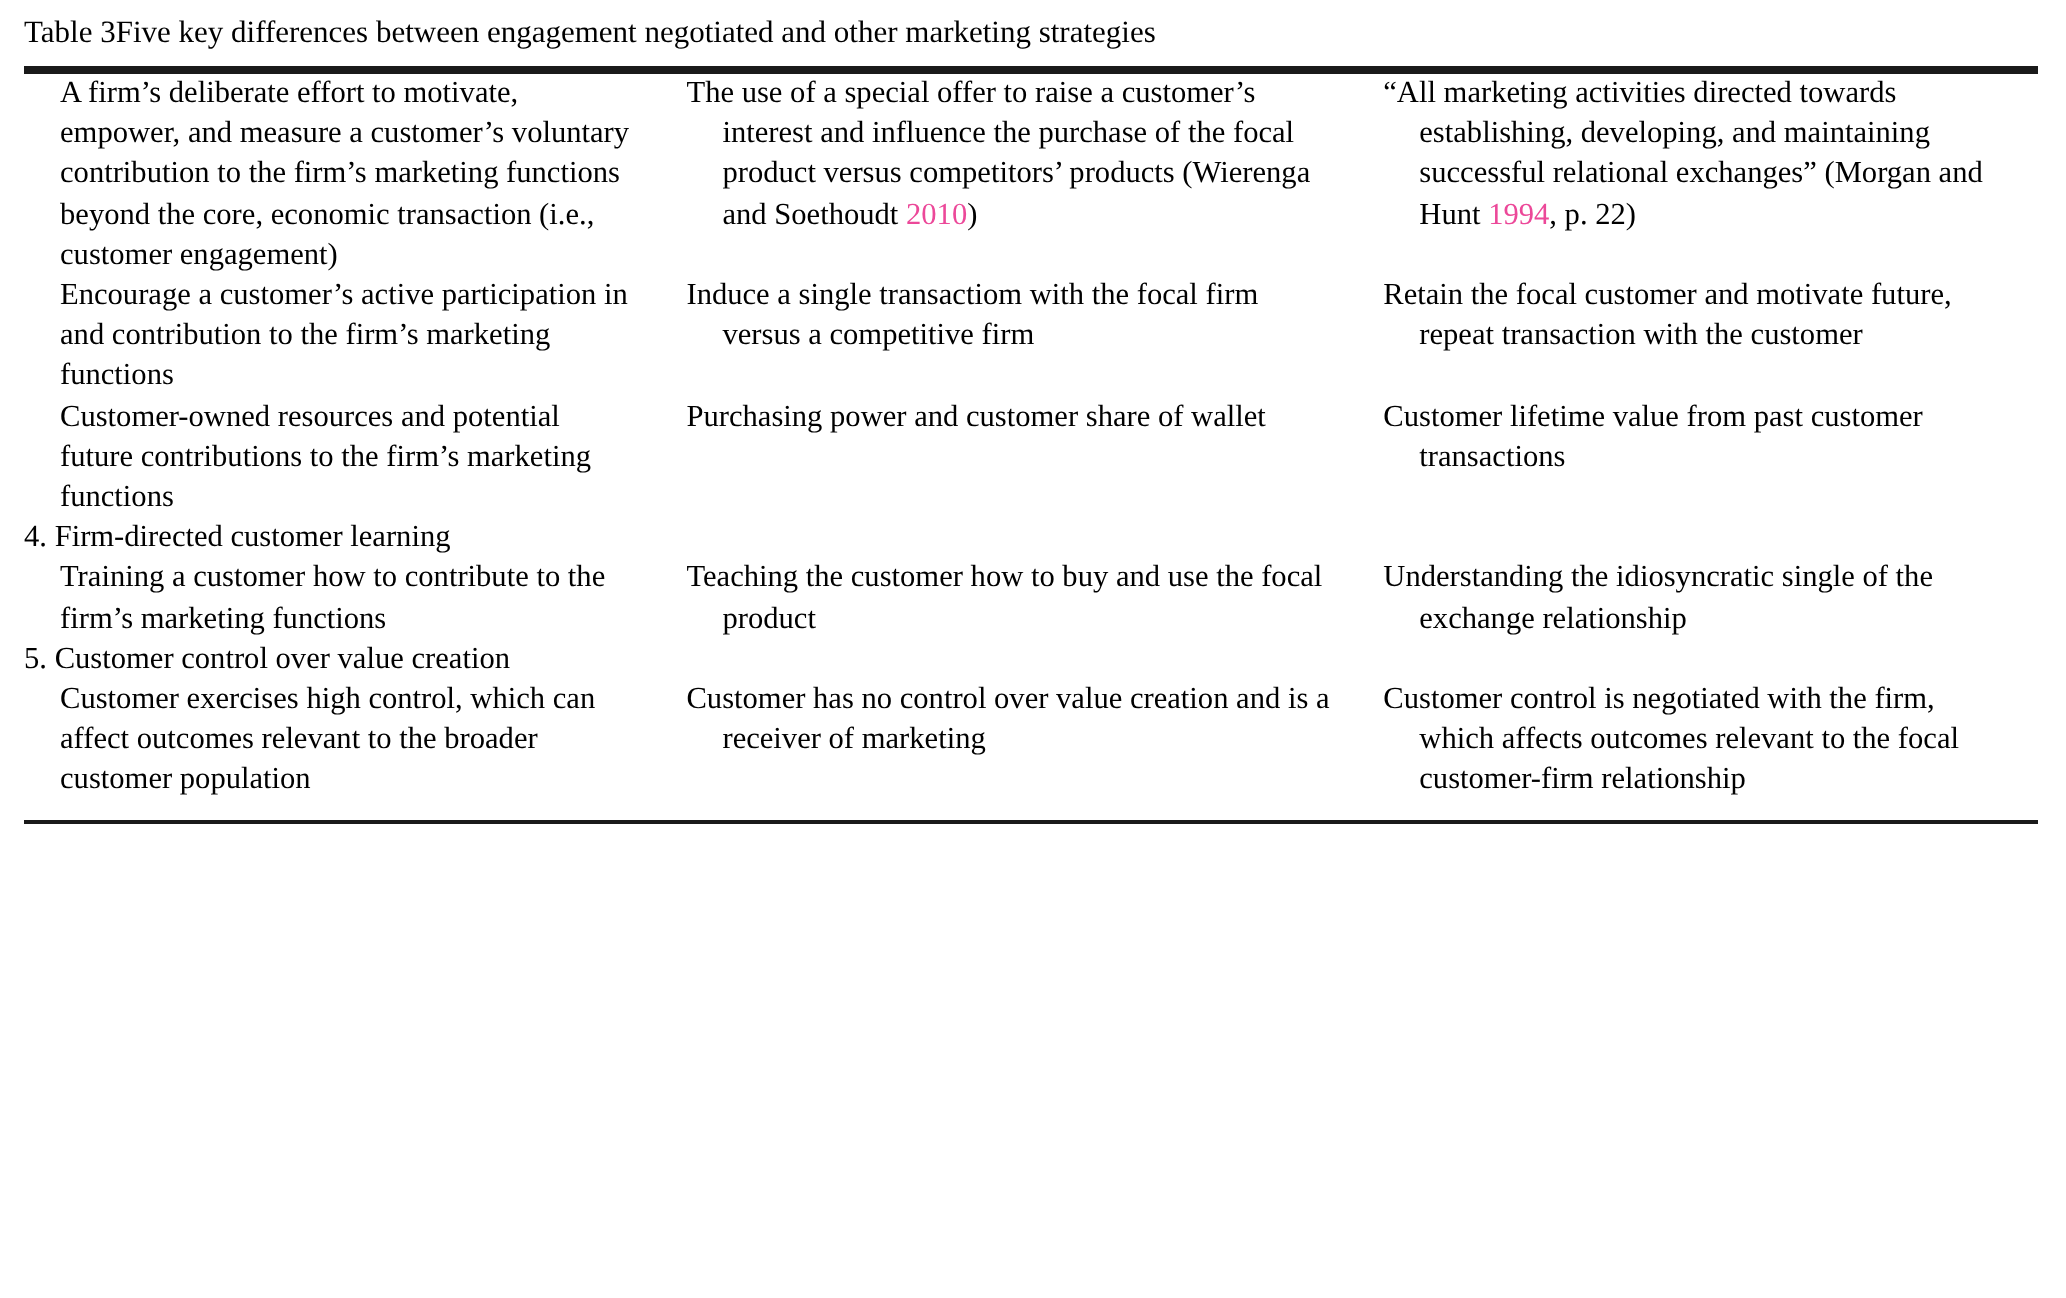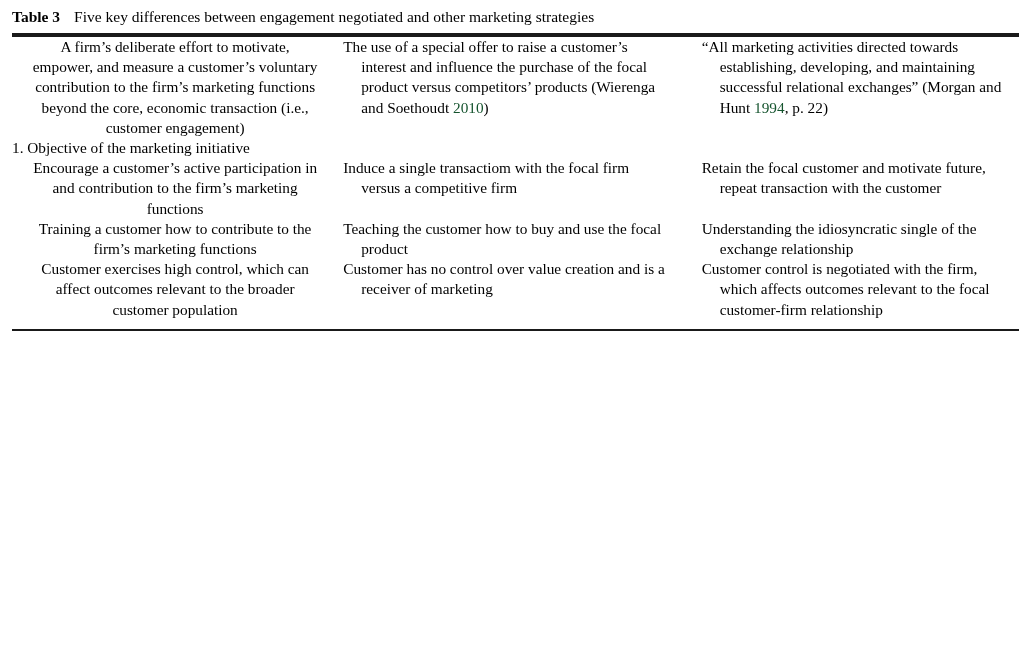--- a/index.html
+++ b/index.html
@@ -23,22 +23,21 @@
   }
 
   
   .caption {
     font-size: 15.5px;
     line-height: 20px;
     padding: 7px 0 6px 0;
     white-space: nowrap;
   }
   .caption-label {
-    font-weight: bold;
-    margin-right: 14px;
+    font-weight: normal;
   }
   .caption-text {
     font-weight: normal;
   }
 
   
   .rule-top {
     border-top: 2.4px solid #1a1a1a;
     height: 0;
   }
@@ -80,51 +79,50 @@
   
   .blk {
     padding-left: 20px;
     text-indent: -20px;
     margin: 0;
   }
   .blk.col1 {
     padding-left: 0;
     text-indent: 0;
     margin-left: 18px;
-    text-align: center;
   }
   .blk.indent2 {
     padding-left: 18px;
     text-indent: -18px;
     margin-left: 11px;
   }
   .blk.indent3 {
     padding-left: 18px;
     text-indent: -18px;
-    margin-left: 20px;
+    margin-left: 10px;
   }
 
   .cell-pad-first  { padding-top: 11px; }
   .cell-pad        { padding-top: 11px; font-family: Liberation Serif, serif; }
 
   
   .criterion-cell {
     font-size: 15.3px;
     line-height: 20.2px;
     padding: 4px 0 0 0;
   }
   .criterion {
     padding-left: 19px;
     text-indent: -19px;
   }
 
   .spacer-row td { height: 9px; padding: 0; }
 
   a.cite, .cite {
-    color: #14532d;
+    color: #ec4899;
     text-decoration: none;
   }
 </style>
 </head>
 <body>
 
 <div class="table-figure">
 
   <div class="caption">
     <span class="caption-label">Table 3</span><span class="caption-text">Five key differences between engagement negotiated and other marketing strategies</span>
@@ -149,50 +147,66 @@
         </td>
         <td class="cell-pad-first">
           <p class="blk indent2"><span>The use of a special offer to raise a customer’s interest and influence the purchase of the focal product versus competitors’ products (Wierenga and Soethoudt </span><span class="cite">2010</span><span>)</span></p>
         </td>
         <td class="cell-pad-first">
           <p class="blk indent3"><span>“All marketing activities directed towards establishing, developing, and maintaining successful relational exchanges” (Morgan and Hunt </span><span class="cite">1994</span><span>, p. 22)</span></p>
         </td>
       </tr>
 
       <tr>
+        <td class="cell-pad">
+          <p class="blk col1">Encourage a customer’s active participation in and contribution to the firm’s marketing functions</p>
+        </td>
+        <td class="cell-pad">
+          <p class="blk indent2">Induce a single transactiom with the focal firm versus a competitive firm</p>
+        </td>
+        <td class="cell-pad">
+          <p class="blk indent3">Retain the focal customer and motivate future, repeat transaction with the customer</p>
+        </td>
+      </tr>
+
+      <tr>
+        <td class="cell-pad">
+          <p class="blk col1">Customer-owned resources and potential future contributions to the firm’s marketing functions</p>
+        </td>
+        <td class="cell-pad">
+          <p class="blk indent2">Purchasing power and customer share of wallet</p>
+        </td>
+        <td class="cell-pad">
+          <p class="blk indent3">Customer lifetime value from past customer transactions</p>
+        </td>
+      </tr>
+
+
+      <tr>
         <td colspan="3" class="criterion-cell">
-          <div class="criterion"><span>1.</span>&nbsp;<span>Objective of the marketing initiative</span></div>
-        </td>
-      </tr>
-      <tr>
-        <td class="cell-pad">
-          <p class="blk col1">Encourage a customer’s active participation in and contribution to the firm’s marketing functions</p>
-        </td>
-        <td class="cell-pad">
-          <p class="blk indent2">Induce a single transactiom with the focal firm versus a competitive firm</p>
-        </td>
-        <td class="cell-pad">
-          <p class="blk indent3">Retain the focal customer and motivate future, repeat transaction with the customer</p>
-        </td>
-      </tr>
-
-
-
+          <div class="criterion"><span>4.</span>&nbsp;<span>Firm-directed customer learning</span></div>
+        </td>
+      </tr>
       <tr>
         <td class="cell-pad">
           <p class="blk col1">Training a customer how to contribute to the firm’s marketing functions</p>
         </td>
         <td class="cell-pad">
           <p class="blk indent2">Teaching the customer how to buy and use the focal product</p>
         </td>
         <td class="cell-pad">
           <p class="blk indent3">Understanding the idiosyncratic single of the exchange relationship</p>
         </td>
       </tr>
 
+      <tr>
+        <td colspan="3" class="criterion-cell">
+          <div class="criterion"><span>5.</span>&nbsp;<span>Customer control over value creation</span></div>
+        </td>
+      </tr>
       <tr>
         <td class="cell-pad">
           <p class="blk col1">Customer exercises high control, which can affect outcomes relevant to the broader customer population</p>
         </td>
         <td class="cell-pad">
           <p class="blk indent2">Customer has no control over value creation and is a receiver of marketing</p>
         </td>
         <td class="cell-pad">
           <p class="blk indent3">Customer control is negotiated with the firm, which affects outcomes relevant to the focal customer-firm relationship</p>
         </td>

